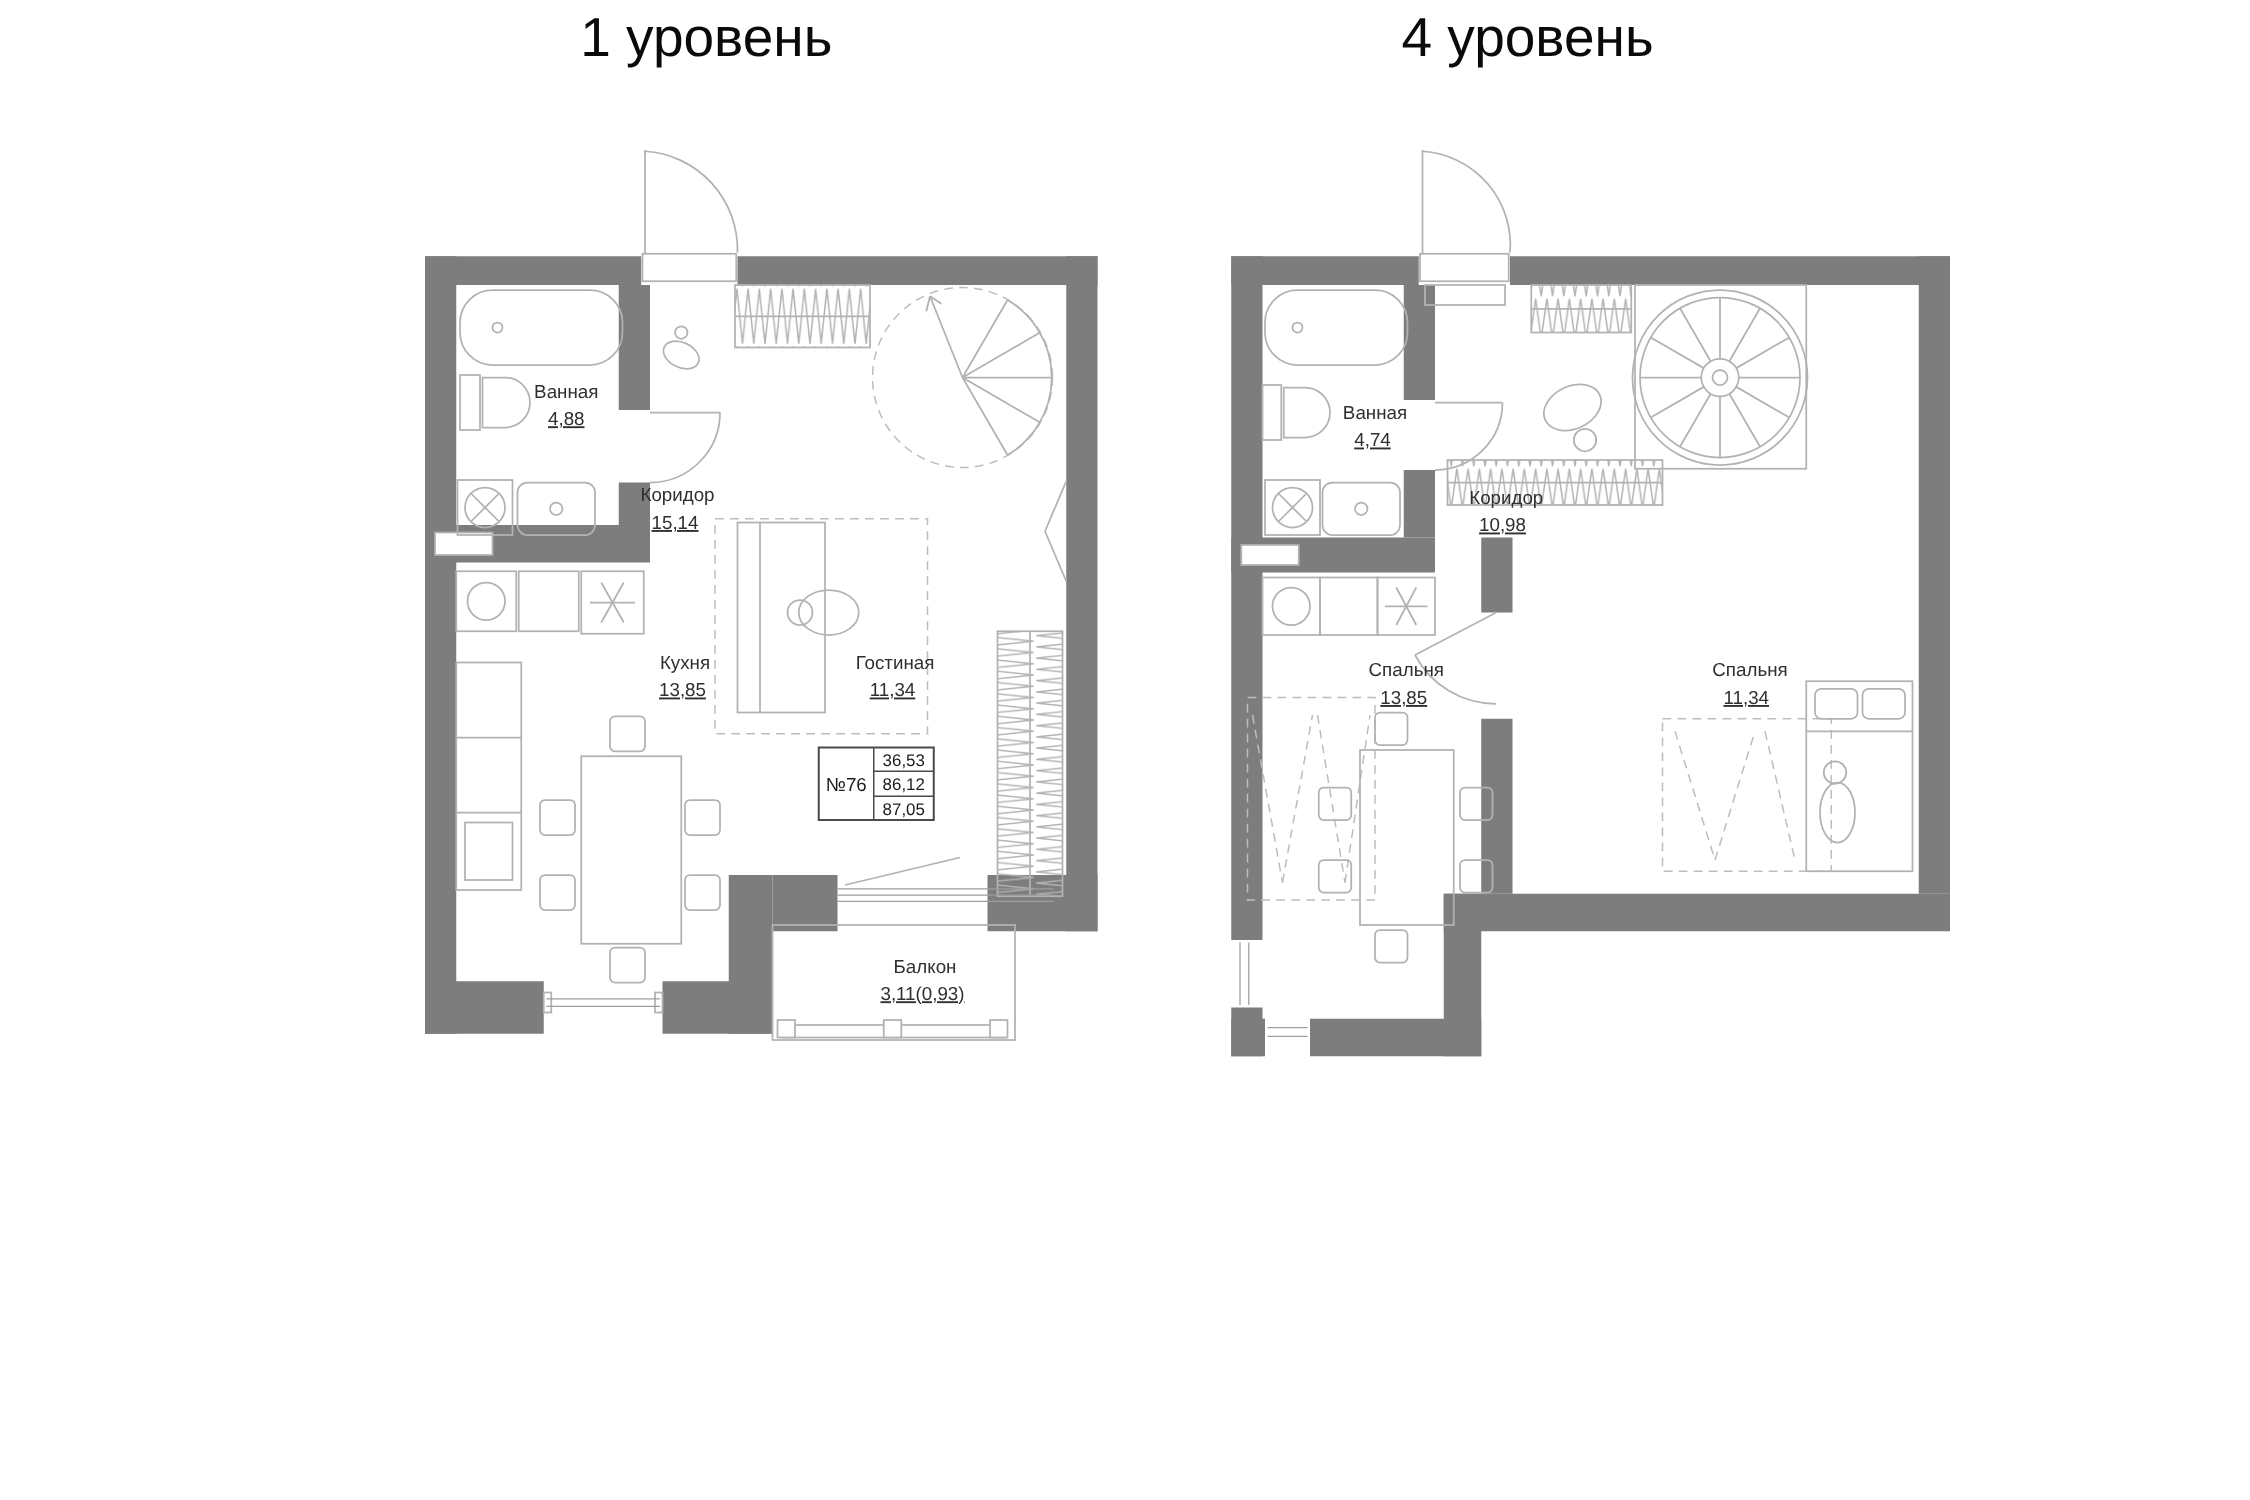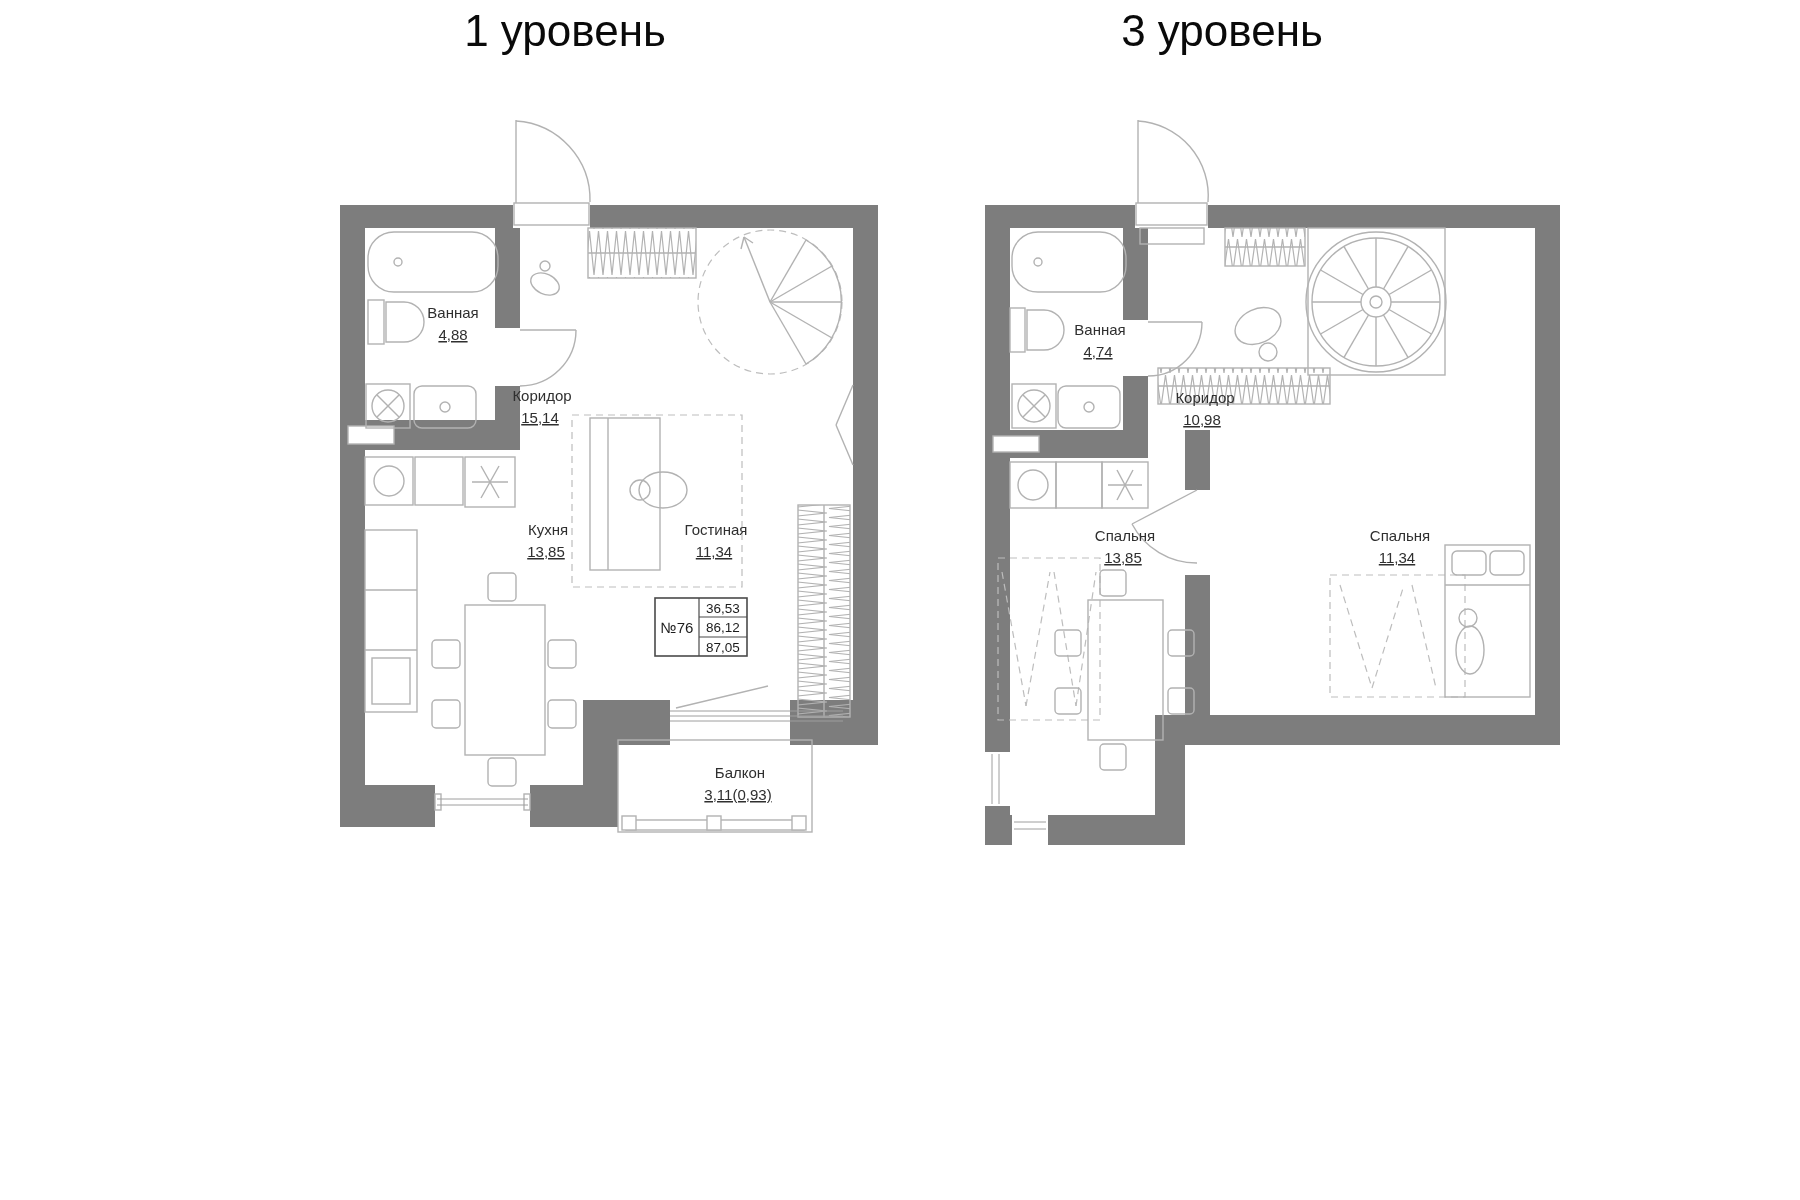--- a/index.html
+++ b/index.html
@@ -20,21 +20,21 @@
   text.num{text-decoration:underline;}
   text.ibt{font-size:13.5px;fill:#1c1c1c;}
   text.ibn{font-size:15px;fill:#1c1c1c;}
 </style>
 </head>
 <body>
 
 <div id="stage">
 
   <div id="t1" class="lvl-title">1 уровень</div>
-  <div id="t2" class="lvl-title">3 уровень</div>
+  <div id="t2" class="lvl-title">4 уровень</div>
 
   <svg width="1800" height="1200" viewBox="0 0 1800 1200">
     <defs>
       <pattern id="zzA" patternUnits="userSpaceOnUse" width="9" height="46">
         <path d="M0,45 L4.5,1 L9,45" fill="none" stroke="#b2b2b2" stroke-width="1.2"></path>
       </pattern>
       <pattern id="zzB" patternUnits="userSpaceOnUse" width="9" height="34">
         <path d="M0,33 L4.5,1 L9,33" fill="none" stroke="#b2b2b2" stroke-width="1.2"></path>
       </pattern>
       <pattern id="zzV" patternUnits="userSpaceOnUse" width="46" height="9">

